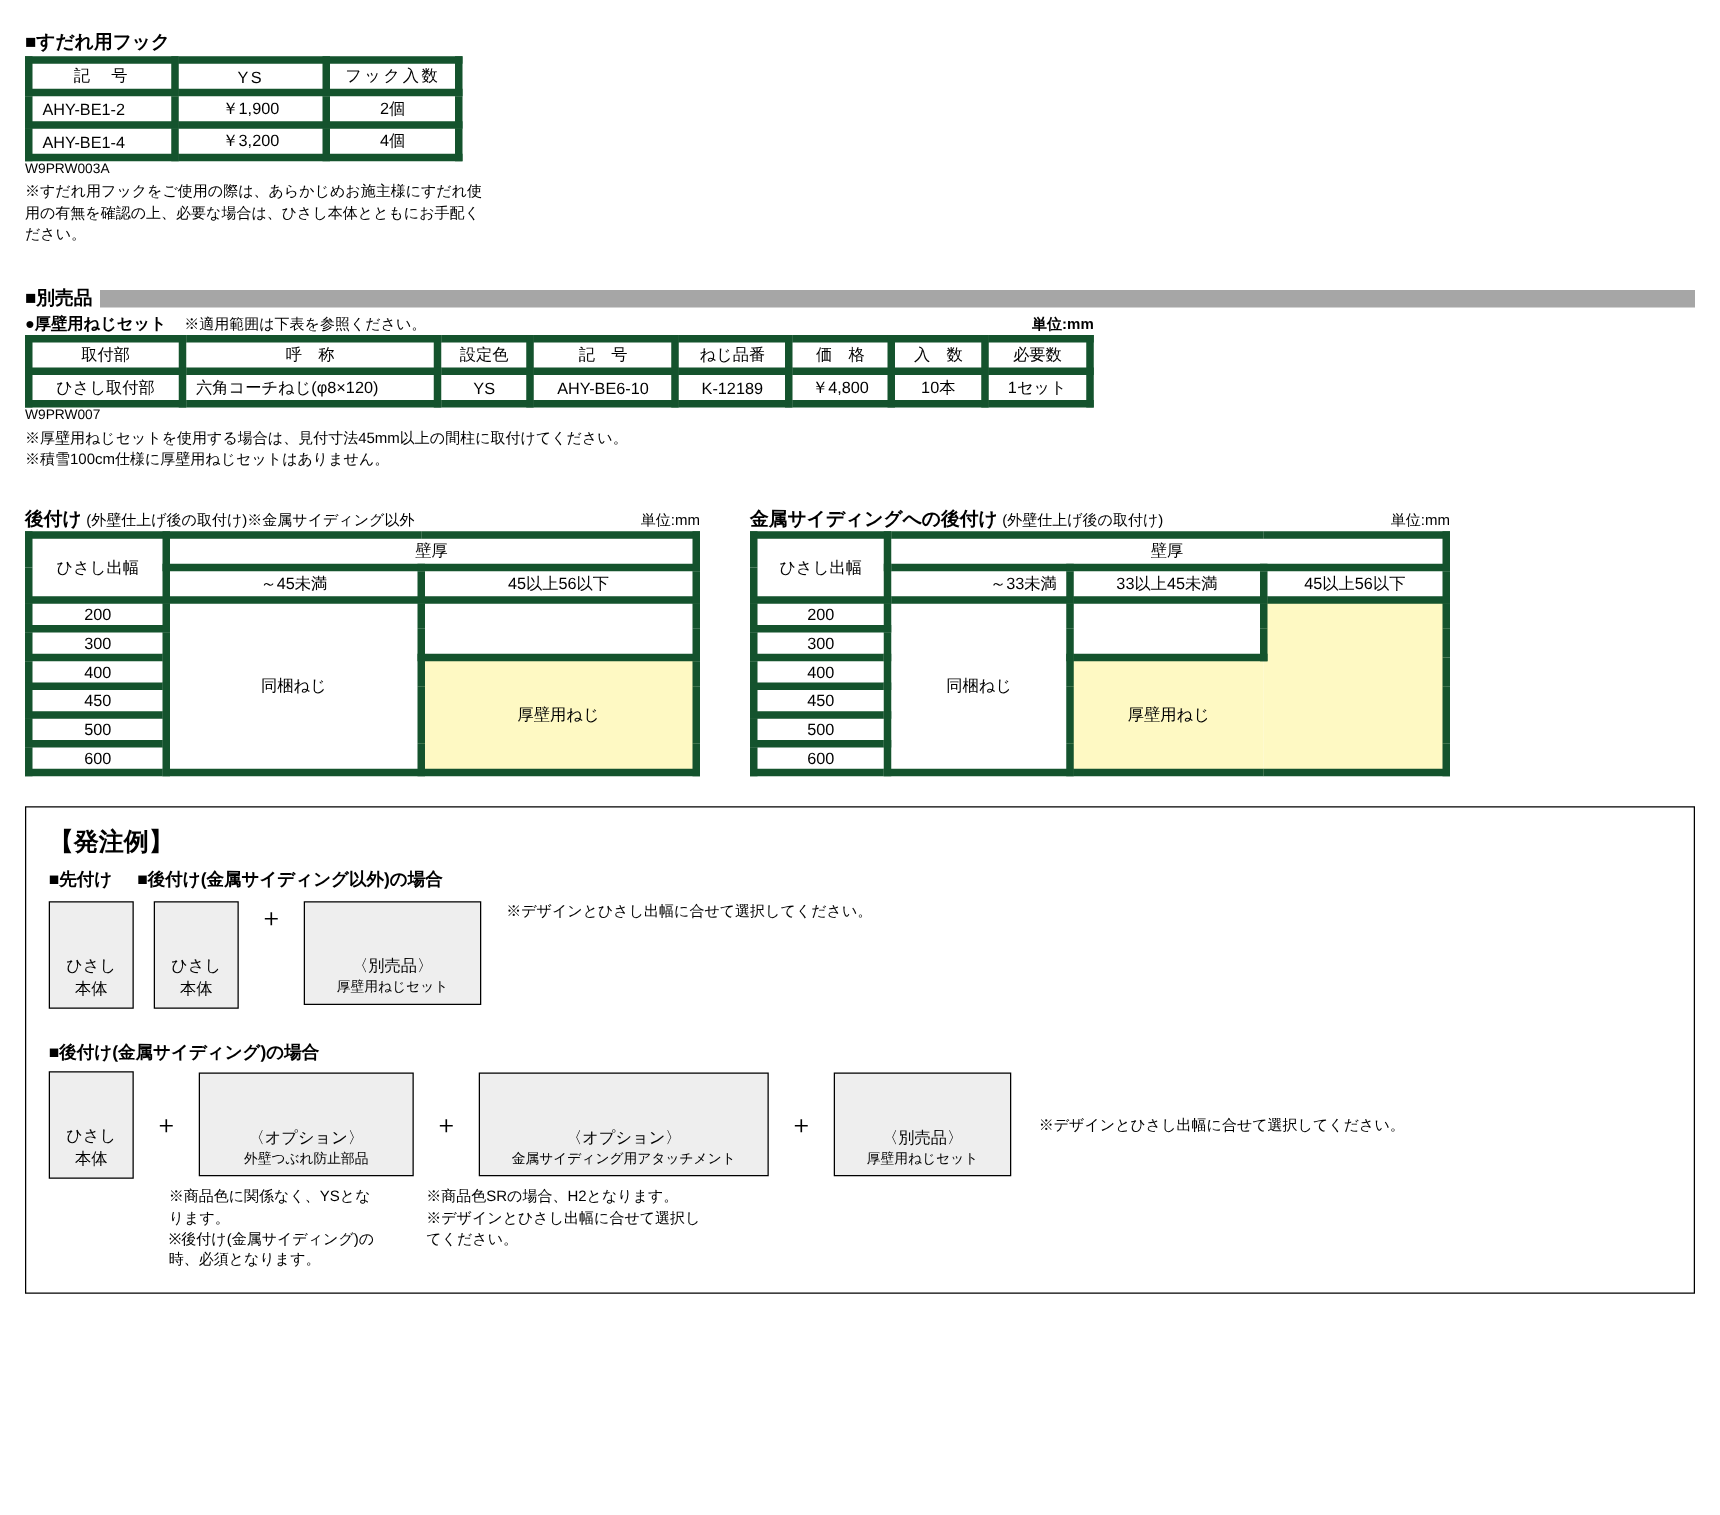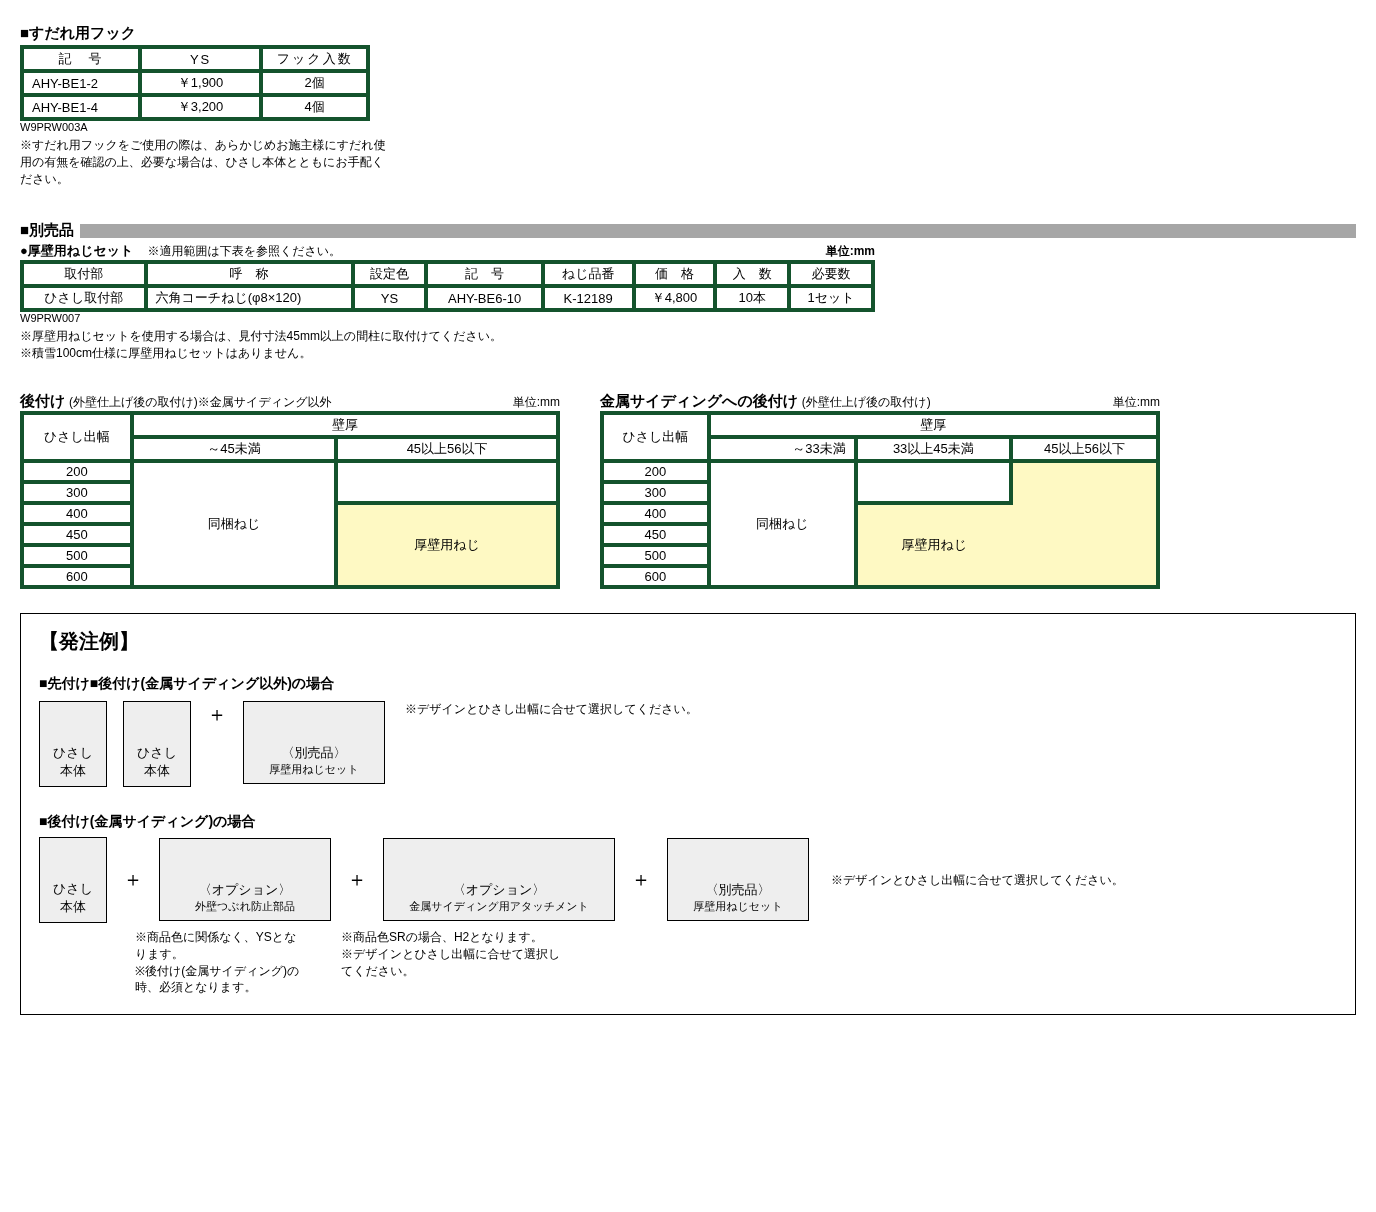--- a/index.html
+++ b/index.html
@@ -24,21 +24,21 @@
   .sec-title.bar::after {
     content: "";
     flex: 1;
     height: 14px;
     background: #a6a6a6;
   }
   table {
     border-collapse: collapse;
   }
   table.grid td, table.grid th {
-    border: 4px solid #14532d;
+    border: 6px solid #14532d;
     padding: 1px 8px;
     text-align: center;
     font-weight: normal;
   }
   .bold { font-weight: bold; }
   .small { font-size: 12px; }
   .xsmall { font-size: 11px; }
   .note { font-size: 12px; line-height: 1.4; }
   .row { display: flex; align-items: flex-start; gap: 40px; }
   .subhead { font-weight: bold; font-size: 15px; }
@@ -224,21 +224,21 @@
             <td>600</td>
           </tr>
     </tbody>
       </table>
   </div>
 </div>
 
 <div class="wrapbox">
   <div class="subhead" style="font-size:20px;">【発注例】</div>
 
-  <div style="display:flex; margin-top:20px;">
+  <div style="display:flex; gap:20px; margin-top:8px;">
     <span class="mtitle">■先付け</span>
     <span class="mtitle">■後付け(金属サイディング以外)の場合</span>
   </div>
 
   <div class="chipline" style="margin-top:2px; align-items:flex-start;">
     <div class="chip sq">
       <span class="t1" style="white-space:pre-line;">ひさし
 本体</span>
     </div>
 

